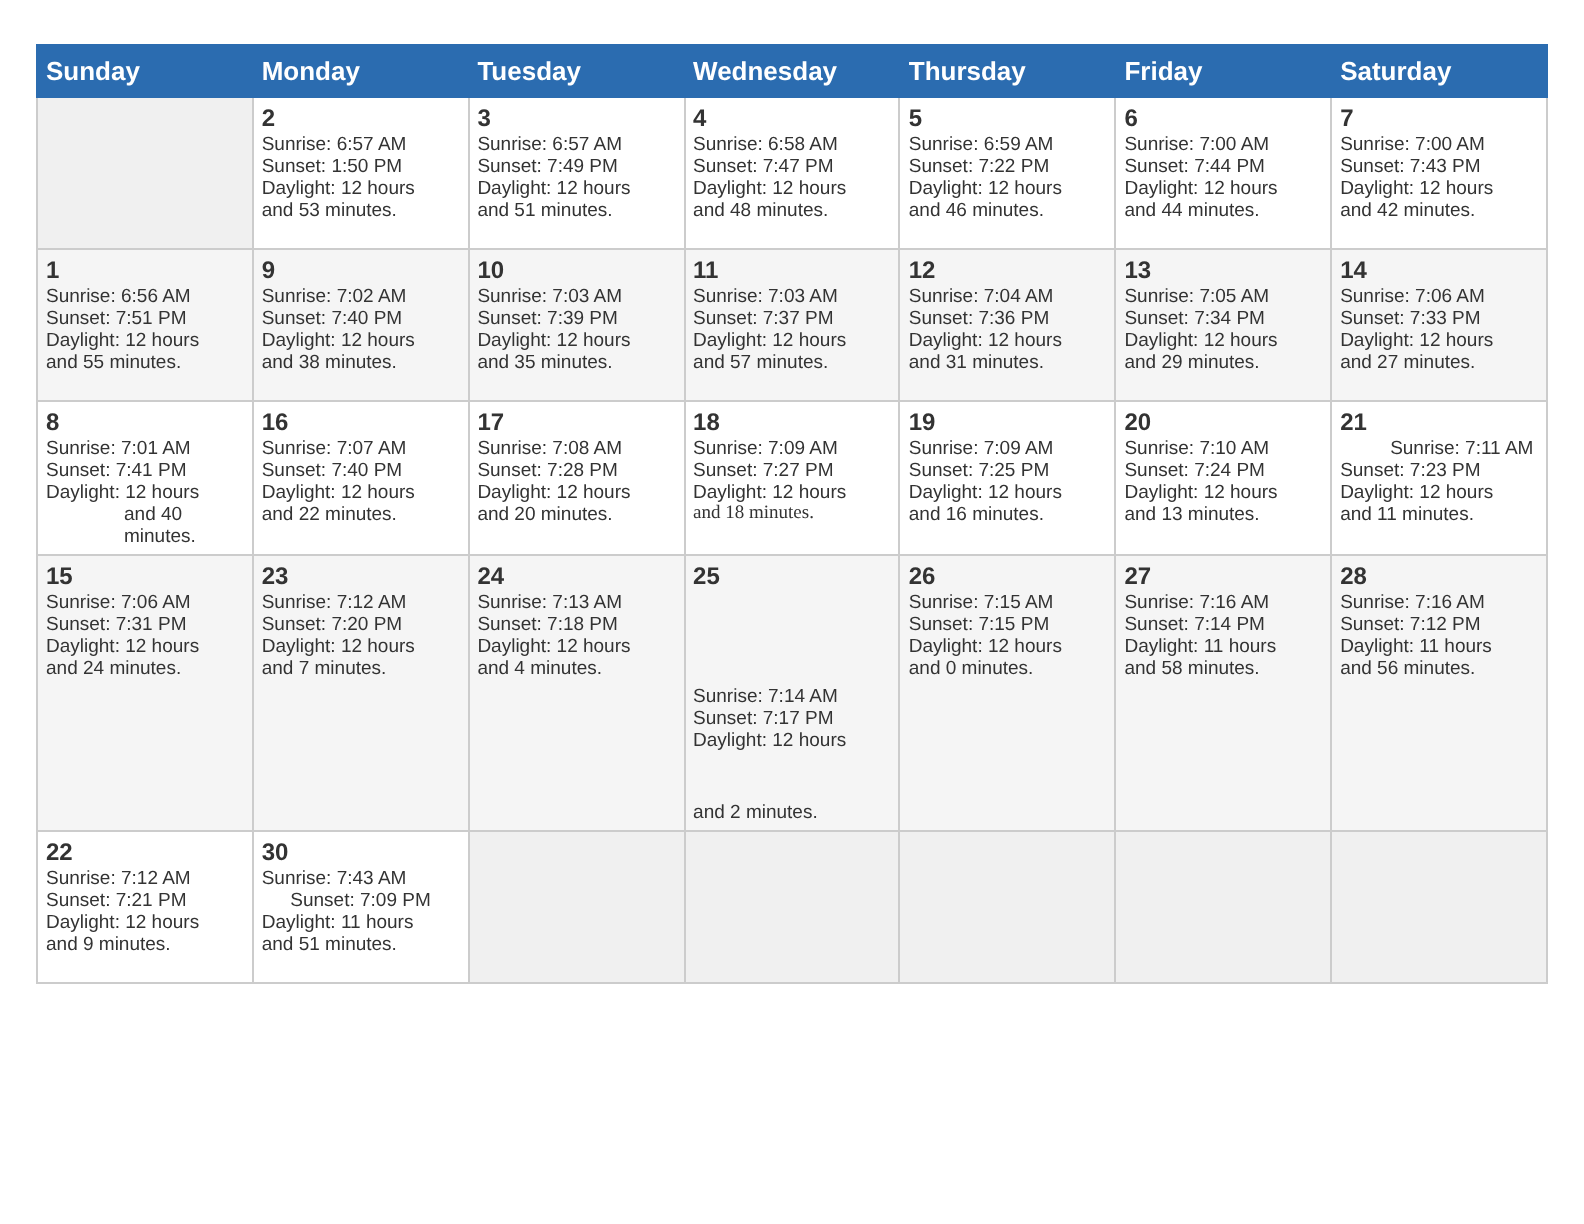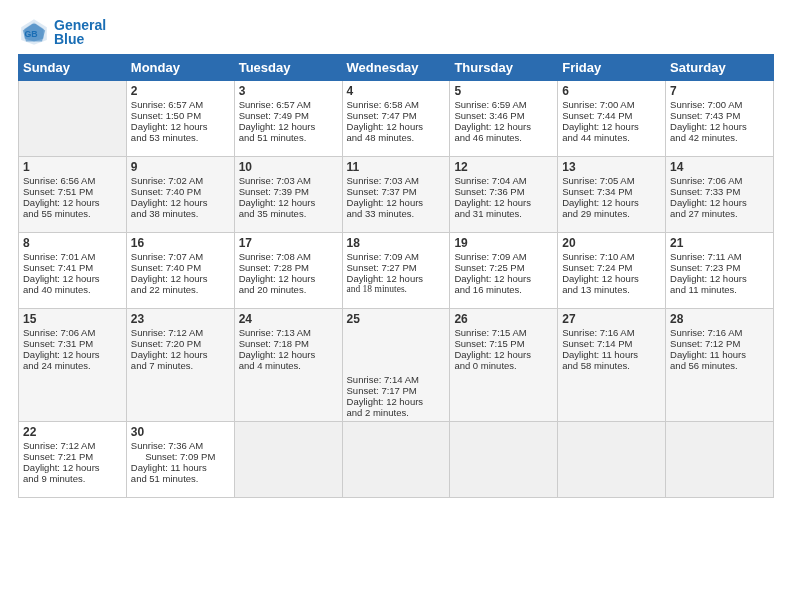--- a/index.html
+++ b/index.html
@@ -82,32 +82,20 @@
     }
     .empty-cell {
       background: #f0f0f0 !important;
     }
   </style>
 </head>
 <body>
 
 <div class="page">
   <div class="header-row">
-    <div class="logo">
-      <svg class="logo-icon" viewBox="0 0 40 40">
-        <polygon points="20,4 36,14 36,30 20,36 4,30 4,14" fill="#1a6eb5" opacity="0.15"></polygon>
-        <polygon points="20,8 32,16 32,28 20,32 8,28 8,16" fill="#1a6eb5" opacity="0.3"></polygon>
-        <polygon points="22,10 34,18 30,32 10,32 6,18 18,10" fill="#1a6eb5" opacity="0.5"></polygon>
-        <text x="8" y="26" font-size="11" font-weight="bold" fill="#1a6eb5">GB</text>
-      </svg>
-      <div class="logo-text">
-        <div style="color:#1a6eb5;font-weight:bold;font-size:14px;">General</div>
-        <div style="color:#1a6eb5;font-weight:bold;font-size:14px;margin-top:-3px;">Blue</div>
-      </div>
-    </div>
   </div>
 
   <table class="calendar-table">
     <thead>
       <tr>
         <th>Sunday</th>
         <th>Monday</th>
         <th>Tuesday</th>
         <th>Wednesday</th>
         <th>Thursday</th>
@@ -135,21 +123,21 @@
           <td>
             <span class="day-num">4</span>
             <span style="display: block;">Sunrise: 6:58 AM</span>
             <span style="display: block;">Sunset: 7:47 PM</span>
             <span style="display: block;">Daylight: 12 hours</span>
             <span style="display: block;">and 48 minutes.</span>
           </td>
           <td>
             <span class="day-num">5</span>
             <span style="display: block;">Sunrise: 6:59 AM</span>
-            <span style="display: block;">Sunset: 3:46 PM</span>
+            <span style="display: block;">Sunset: 7:22 PM</span>
             <span style="display: block;">Daylight: 12 hours</span>
             <span style="display: block;">and 46 minutes.</span>
           </td>
           <td>
             <span class="day-num">6</span>
             <span style="display: block;">Sunrise: 7:00 AM</span>
             <span style="display: block;">Sunset: 7:44 PM</span>
             <span style="display: block;">Daylight: 12 hours</span>
             <span style="display: block;">and 44 minutes.</span>
           </td>
@@ -181,21 +169,21 @@
             <span style="display: block;">Sunrise: 7:03 AM</span>
             <span style="display: block;">Sunset: 7:39 PM</span>
             <span style="display: block;">Daylight: 12 hours</span>
             <span style="display: block;">and 35 minutes.</span>
           </td>
           <td>
             <span class="day-num">11</span>
             <span style="display: block;">Sunrise: 7:03 AM</span>
             <span style="display: block;">Sunset: 7:37 PM</span>
             <span style="display: block;">Daylight: 12 hours</span>
-            <span style="display: block;">and 33 minutes.</span>
+            <span style="display: block;">and 57 minutes.</span>
           </td>
           <td>
             <span class="day-num">12</span>
             <span style="display: block;">Sunrise: 7:04 AM</span>
             <span style="display: block;">Sunset: 7:36 PM</span>
             <span style="display: block;">Daylight: 12 hours</span>
             <span style="display: block;">and 31 minutes.</span>
           </td>
           <td>
             <span class="day-num">13</span>
@@ -211,21 +199,21 @@
             <span style="display: block;">Daylight: 12 hours</span>
             <span style="display: block;">and 27 minutes.</span>
           </td>
         </tr>
         <tr>
           <td>
             <span class="day-num">8</span>
             <span style="display: block;">Sunrise: 7:01 AM</span>
             <span style="display: block;">Sunset: 7:41 PM</span>
             <span style="display: block;">Daylight: 12 hours</span>
-            <span style="display: block;">and 40 minutes.</span>
+            <span style="display: block; margin-left: 39px;">and 40 minutes.</span>
           </td>
           <td>
             <span class="day-num">16</span>
             <span style="display: block;">Sunrise: 7:07 AM</span>
             <span style="display: block;">Sunset: 7:40 PM</span>
             <span style="display: block;">Daylight: 12 hours</span>
             <span style="display: block;">and 22 minutes.</span>
           </td>
           <td>
             <span class="day-num">17</span>
@@ -250,21 +238,21 @@
           </td>
           <td>
             <span class="day-num">20</span>
             <span style="display: block;">Sunrise: 7:10 AM</span>
             <span style="display: block;">Sunset: 7:24 PM</span>
             <span style="display: block;">Daylight: 12 hours</span>
             <span style="display: block;">and 13 minutes.</span>
           </td>
           <td>
             <span class="day-num">21</span>
-            <span style="display: block;">Sunrise: 7:11 AM</span>
+            <span style="display: block; margin-left: 25px;">Sunrise: 7:11 AM</span>
             <span style="display: block;">Sunset: 7:23 PM</span>
             <span style="display: block;">Daylight: 12 hours</span>
             <span style="display: block;">and 11 minutes.</span>
           </td>
         </tr>
         <tr>
           <td>
             <span class="day-num">15</span>
             <span style="display: block;">Sunrise: 7:06 AM</span>
             <span style="display: block;">Sunset: 7:31 PM</span>
@@ -283,21 +271,21 @@
             <span style="display: block;">Sunrise: 7:13 AM</span>
             <span style="display: block;">Sunset: 7:18 PM</span>
             <span style="display: block;">Daylight: 12 hours</span>
             <span style="display: block;">and 4 minutes.</span>
           </td>
           <td>
             <span class="day-num">25</span>
             <span style="display: block; margin-top: 48px;">Sunrise: 7:14 AM</span>
             <span style="display: block;">Sunset: 7:17 PM</span>
             <span style="display: block;">Daylight: 12 hours</span>
-            <span style="display: block;">and 2 minutes.</span>
+            <span style="display: block; margin-top: 25px;">and 2 minutes.</span>
           </td>
           <td>
             <span class="day-num">26</span>
             <span style="display: block;">Sunrise: 7:15 AM</span>
             <span style="display: block;">Sunset: 7:15 PM</span>
             <span style="display: block;">Daylight: 12 hours</span>
             <span style="display: block;">and 0 minutes.</span>
           </td>
           <td>
             <span class="day-num">27</span>
@@ -317,21 +305,21 @@
         <tr>
           <td>
             <span class="day-num">22</span>
             <span style="display: block;">Sunrise: 7:12 AM</span>
             <span style="display: block;">Sunset: 7:21 PM</span>
             <span style="display: block;">Daylight: 12 hours</span>
             <span style="display: block;">and 9 minutes.</span>
           </td>
           <td>
             <span class="day-num">30</span>
-            <span style="display: block;">Sunrise: 7:36 AM</span>
+            <span style="display: block;">Sunrise: 7:43 AM</span>
             <span style="display: block; text-align: center;">Sunset: 7:09 PM</span>
             <span style="display: block;">Daylight: 11 hours</span>
             <span style="display: block;">and 51 minutes.</span>
           </td>
           <td class="empty-cell"></td>
           <td class="empty-cell"></td>
           <td class="empty-cell"></td>
           <td class="empty-cell"></td>
           <td class="empty-cell"></td>
         </tr>

